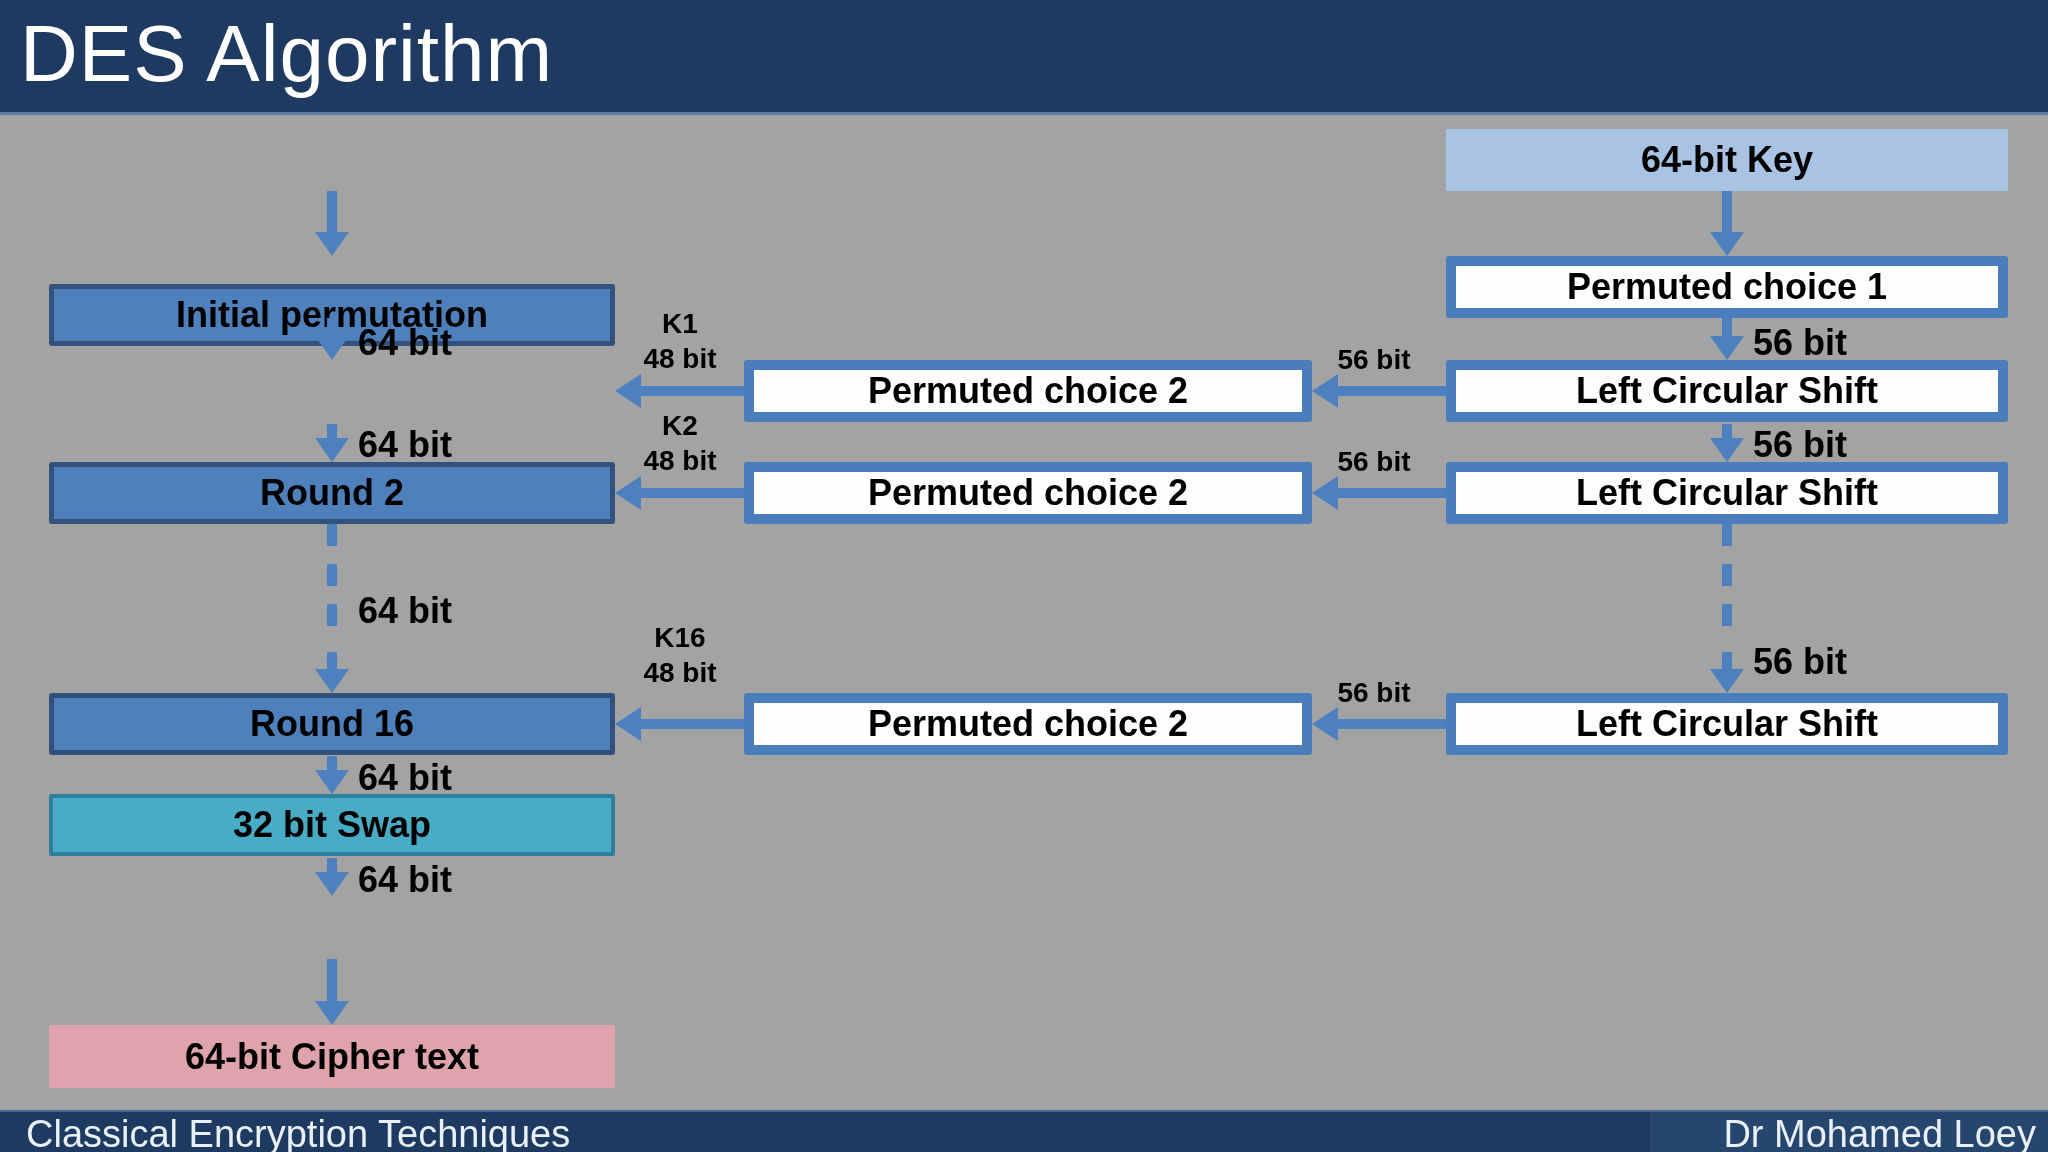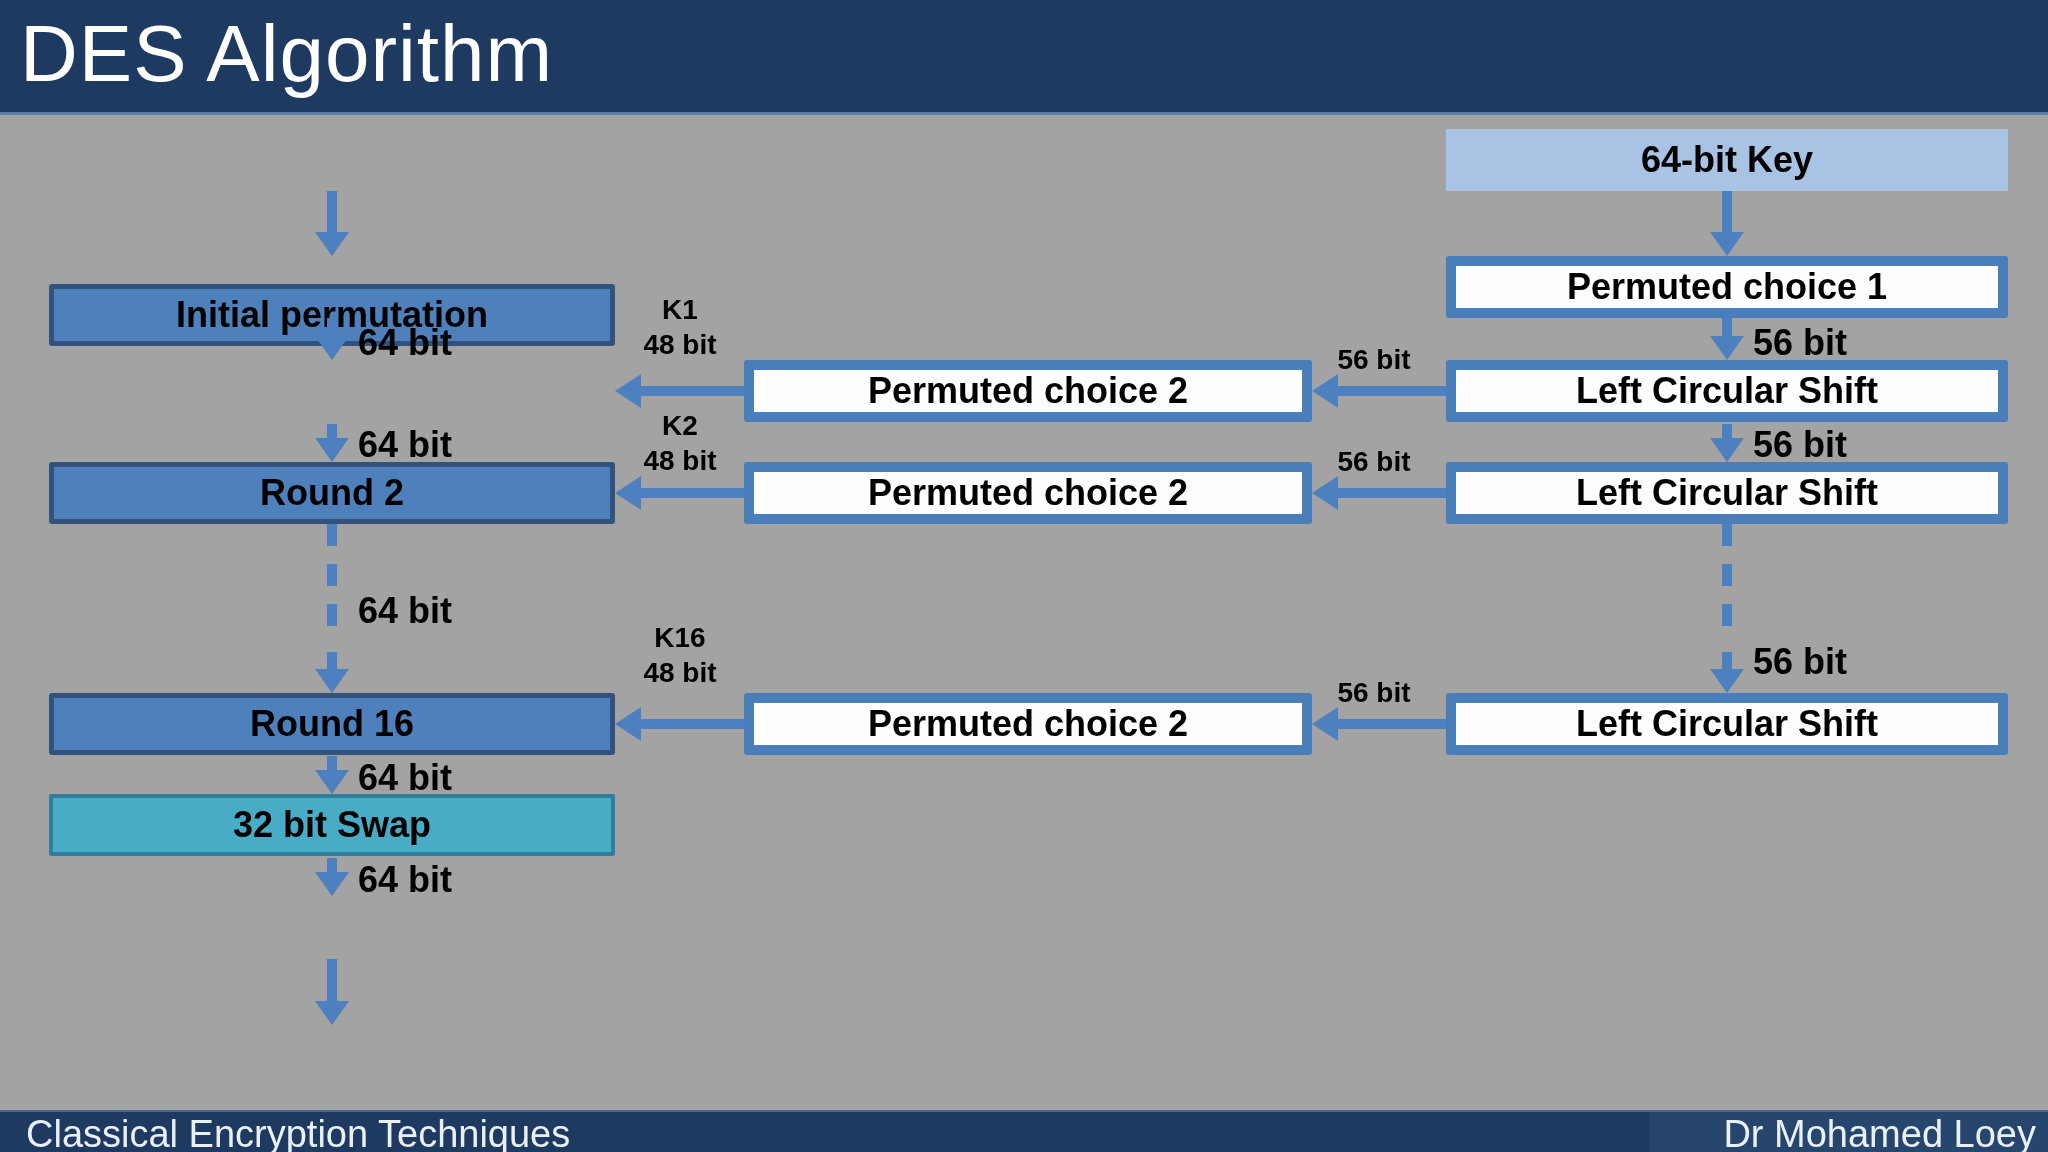--- a/index.html
+++ b/index.html
@@ -48,20 +48,21 @@
 <div class="canvas">
 
   <div class="hdr">
     <div class="hdr-title">DES Algorithm</div>
   </div>
 
   <div class="box b-blue" style="left:49px;top:256px;width:566px;height:62px;margin-top:28px;">Initial permutation</div>
   <div class="box b-blue" style="left:49px;top:462px;width:566px;height:62px;">Round 2</div>
   <div class="box b-blue" style="left:49px;top:693px;width:566px;height:62px;">Round 16</div>
   <div class="box b-teal" style="left:49px;top:794px;width:566px;height:62px;">32 bit Swap</div>
+  <div class="box b-pink" style="left:49px;top:1025px;width:566px;height:63px;">64-bit Cipher text</div>
 
   <div class="box b-white" style="left:744px;top:360px;width:568px;height:62px;">Permuted choice 2</div>
   <div class="box b-white" style="left:744px;top:462px;width:568px;height:62px;">Permuted choice 2</div>
   <div class="box b-white" style="left:744px;top:693px;width:568px;height:62px;">Permuted choice 2</div>
 
   <div class="box b-key" style="left:1446px;top:129px;width:562px;height:62px;">64-bit Key</div>
   <div class="box b-white" style="left:1446px;top:256px;width:562px;height:62px;">Permuted choice 1</div>
   <div class="box b-white" style="left:1446px;top:360px;width:562px;height:62px;">Left Circular Shift</div>
   <div class="box b-white" style="left:1446px;top:462px;width:562px;height:62px;">Left Circular Shift</div>
   <div class="box b-white" style="left:1446px;top:693px;width:562px;height:62px;">Left Circular Shift</div>
@@ -123,21 +124,21 @@
   <div class="lbl" style="left:358px;top:859px;">64 bit</div>
 
   <div class="lbl" style="left:1753px;top:322px;">56 bit</div>
   <div class="lbl" style="left:1753px;top:424px;">56 bit</div>
   <div class="lbl" style="left:1753px;top:641px;">56 bit</div>
 
   <div class="lbl-mid" style="left:1322px;top:344px;">56 bit</div>
   <div class="lbl-mid" style="left:1322px;top:446px;">56 bit</div>
   <div class="lbl-mid" style="left:1322px;top:677px;">56 bit</div>
 
-  <div class="lbl-stack" style="left:614px;top:292px;">
+  <div class="lbl-stack" style="left:614px;top:306px;">
     <div>K1</div>
     <div>48 bit</div>
   </div>
   <div class="lbl-stack" style="left:614px;top:408px;">
     <div>K2</div>
     <div>48 bit</div>
   </div>
   <div class="lbl-stack" style="left:614px;top:620px;">
     <div>K16</div>
     <div>48 bit</div>

